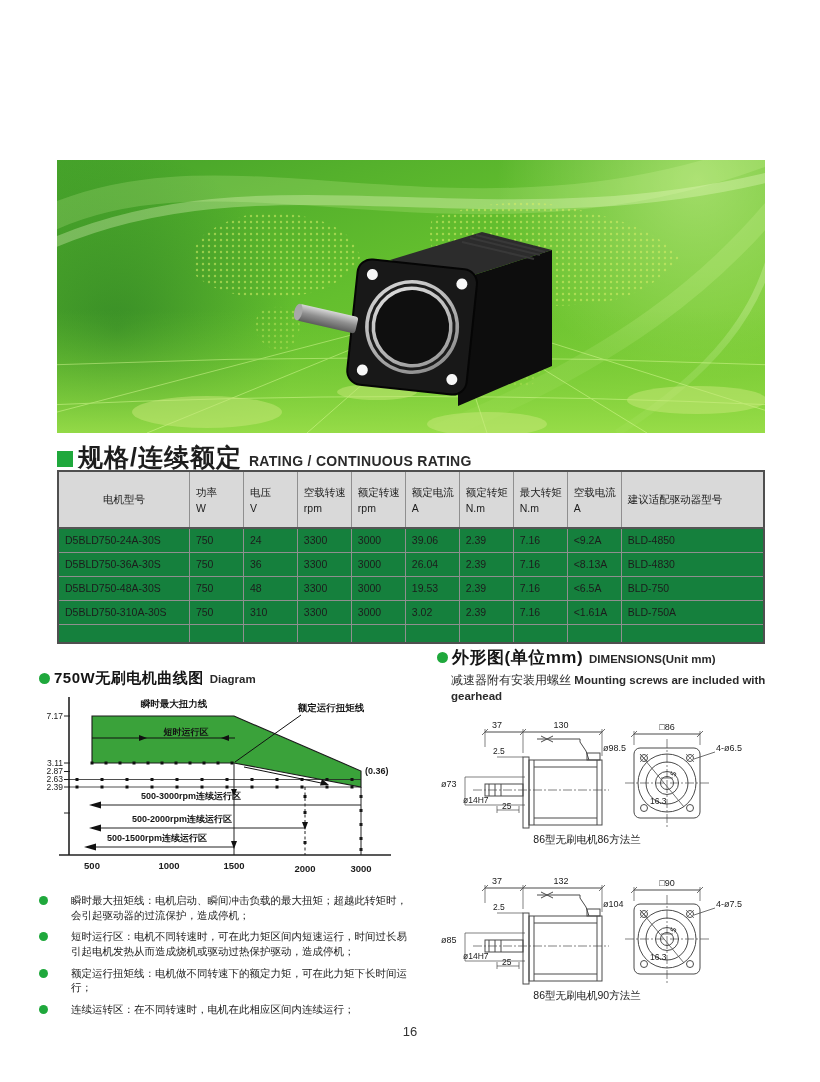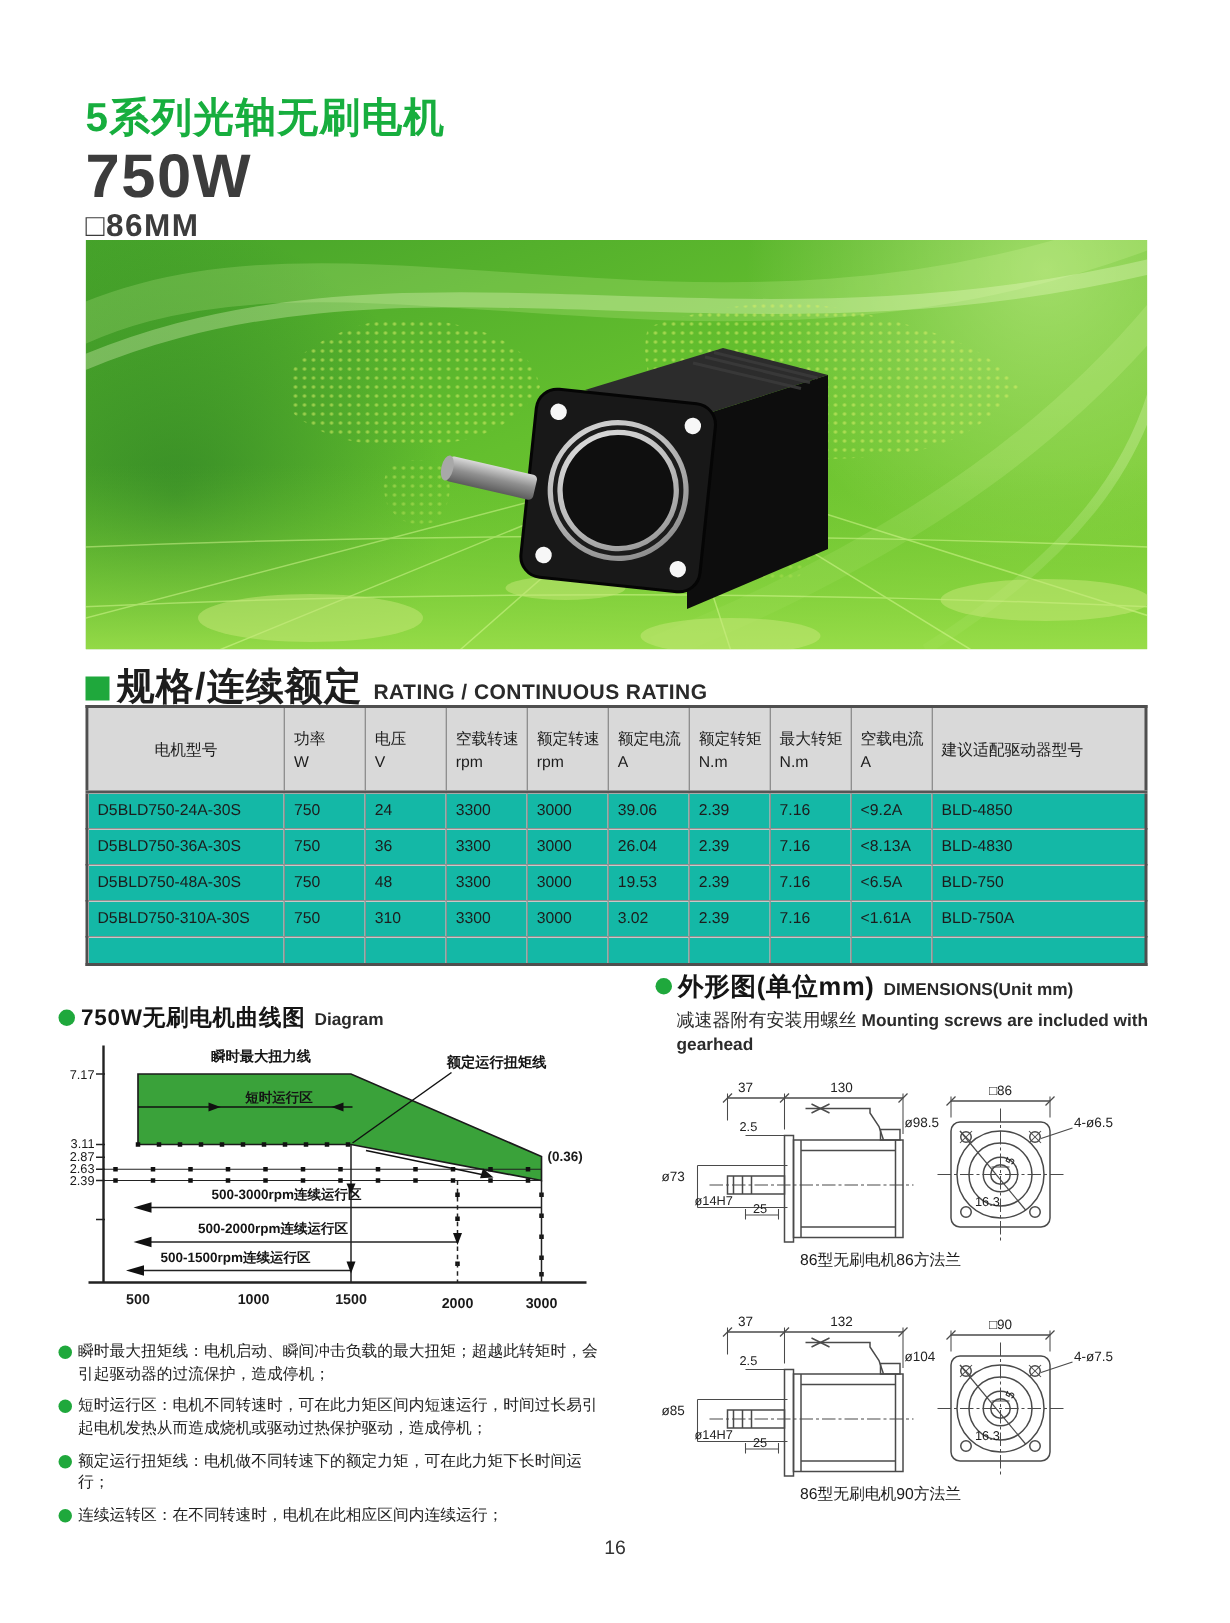--- a/index.html
+++ b/index.html
@@ -20,55 +20,50 @@
   .specs-header { position:absolute; left:57px; top:441px; display:flex; align-items:baseline; }
   .green-sq { width:16px; height:16px; background:#1fa83c; display:inline-block; margin-right:5px; align-self:center; margin-top:3px; }
   .specs-header .cn { font-size:25px; font-weight:bold; color:#1d1d1d; letter-spacing:1px; }
   .specs-header .en { font-size:14px; font-weight:bold; color:#2a2a2a; margin-left:7px; letter-spacing:.3px; }
 
   
   table.specs { position:absolute; left:57px; top:470px; width:708px; border-collapse:collapse; table-layout:fixed; border:2px solid #4f4f4f; }
   table.specs th, table.specs td { border:1px solid #8f8f8f; font-size:10.5px; color:#1c1c1c; padding-left:6px; text-align:left; white-space:nowrap; overflow:hidden; }
   table.specs thead th { background:#d9d9d9; height:57px; font-weight:normal; vertical-align:middle; border-bottom:2px solid #555; }
   table.specs thead th.center { text-align:center; padding-left:0; }
-  table.specs tbody td { height:24px; background:#14b8a6; }
+  table.specs tbody td { height:24px; background:#15803d; }
   table.specs tr.empty td { height:19px; }
   .h-unit { margin-top:2px; }
 
   
   .bottom-left  { position:absolute; left:39px;  top:669px; width:368px; }
   .bottom-right { position:absolute; left:437px; top:646px; width:378px; }
   .sub-head { display:flex; align-items:baseline; }
   .dot { width:11px; height:11px; border-radius:50%; background:#1fa83c; align-self:center; margin-right:4px; flex:none; }
   .sub-head .cn { font-size:15px; font-weight:bold; color:#151515; letter-spacing:.5px; }
   .sub-head .en { font-size:11.5px; font-weight:bold; color:#2a2a2a; margin-left:6px; }
   .bottom-right .sub-head .cn { font-size:17px; }
   .dim-subtitle { font-size:12px; color:#2b2b2b; margin:3px 0 2px 14px; }
   .dim-subtitle .en { font-size:11.5px; font-weight:bold; }
 
   .notes { margin-top:8px; }
-  .note { display:flex; margin-bottom:7px; }
+  .note { display:flex; margin-bottom:7px;gap:19px; }
   .note .dot { width:9px; height:9px; margin-top:3px; align-self:flex-start; }
   .note span.txt { font-size:10.5px; line-height:1.4; color:#222; }
 
   svg text { font-family:"Liberation Sans","DejaVu Sans",sans-serif; }
   .chart-note { font-weight:bold; fill:#141414; }
 
   .page-num { position:absolute; top:1024px; left:0; width:100%; text-align:center; font-size:13px; color:#333; }
 </style>
 </head>
 <body>
 
 <div class="page">
 
-  <div class="title-block">
-    <div class="series-title">5系列光轴无刷电机</div>
-    <div class="power-title">750W</div>
-    <div class="frame-title">□86MM</div>
-  </div>
 
   <div class="banner">
     <svg width="708" height="273" viewBox="0 0 708 273">
       <defs>
         <linearGradient id="bg" x1="0" y1="0" x2="1" y2="1">
           <stop offset="0" stop-color="#45a22a"></stop>
             <stop offset="0.45" stop-color="#64bf2e"></stop>
             <stop offset="1" stop-color="#86d238"></stop>
         </linearGradient>
         <radialGradient id="glow" cx="0.5" cy="0.5" r="0.5">

